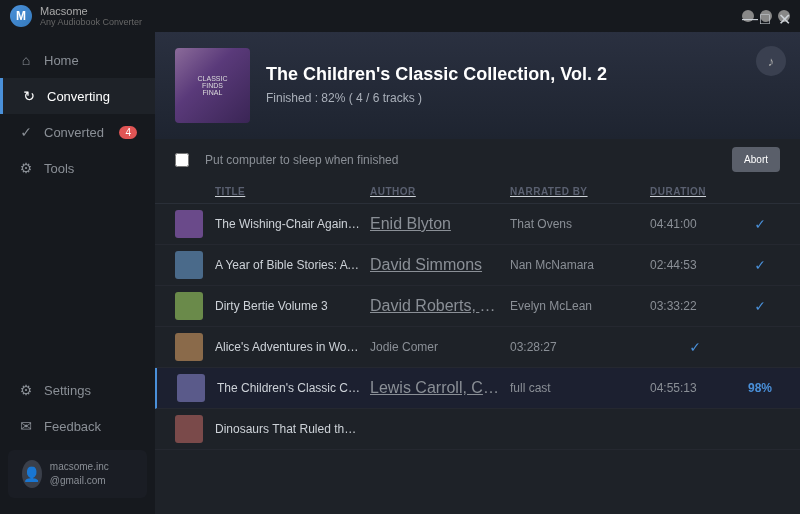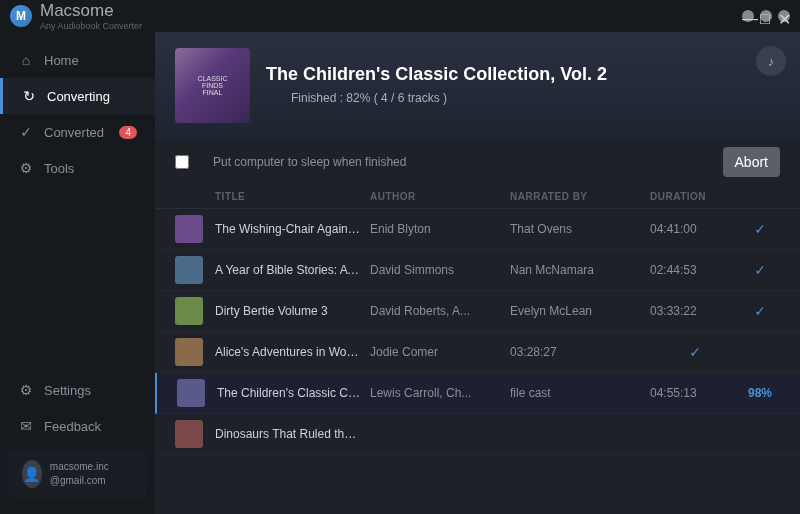--- a/index.html
+++ b/index.html
@@ -35,21 +35,21 @@
       background: linear-gradient(135deg, #4a90d9, #357abd);
       border-radius: 50%;
       display: flex;
       align-items: center;
       justify-content: center;
       font-size: 12px;
       color: white;
       font-weight: bold;
     }
     .app-title-bar-text {
-      font-size: 17px;
+      font-size: 11px;
       color: #aaa;
     }
     .app-subtitle {
       font-size: 9px;
       color: #666;
     }
     .title-bar-controls {
       display: flex;
       gap: 6px;
     }
@@ -188,21 +188,20 @@
     .converting-title {
       font-size: 18px;
       font-weight: 600;
       color: #ffffff;
       margin-bottom: 6px;
     }
     .converting-progress {
       font-size: 12px;
       color: #aab0ba;
       margin-bottom: 2px;
-      margin-left: 25px;
     }
     .converting-time {
       font-size: 12px;
       color: #aab0ba;
     }
     .music-icon-btn {
       position: absolute;
       top: 14px;
       right: 14px;
       width: 30px;
@@ -214,21 +213,21 @@
       justify-content: center;
       font-size: 13px;
       cursor: pointer;
       color: #aaa;
     }
 
     
     .sleep-row {
       display: flex;
       align-items: center;
-      gap: 24px;
+      gap: 16px;
       padding: 8px 20px;
       background: #1e2228;
       flex-shrink: 0;
     }
     .sleep-checkbox {
       width: 14px;
       height: 14px;
       border: 1px solid #555;
       background: transparent;
       cursor: pointer;
@@ -237,37 +236,38 @@
       font-size: 12px;
       color: #8a8f96;
     }
     .abort-btn {
       margin-left: auto;
       background: #5a5f6a;
       color: #ffffff;
       border: none;
       padding: 7px 12px;
       border-radius: 4px;
-      font-size: 14px;
+      font-size: 10px;
       cursor: pointer;
       font-weight: 500;
     }
 
     
     .table-area {
       flex: 1;
       overflow-y: auto;
       background: #1e2228;
     }
     .table-header {
       display: grid;
       grid-template-columns: 40px 1fr 140px 140px 90px 40px;
       padding: 6px 20px;
       border-bottom: 1px solid #2a2f38;
       background: #1e2228;
+      text-decoration: underline;
     }
     .col-header {
       font-size: 10px;
       color: #5a6070;
       font-weight: 600;
       letter-spacing: 0.5px;
       text-transform: uppercase;
     }
     .table-row {
       display: grid;
@@ -298,26 +298,27 @@
     }
     .row-title {
       font-size: 12px;
       color: #cdd2d8;
       white-space: nowrap;
       overflow: hidden;
       text-overflow: ellipsis;
       padding-right: 8px;
     }
     .row-author {
-      font-size: 12px;
+      font-size: 16px;
       color: #8a8f96;
       white-space: nowrap;
       overflow: hidden;
       text-overflow: ellipsis;
       padding-right: 8px;
+      text-decoration: underline;
     }
     .row-narrator {
       font-size: 12px;
       color: #8a8f96;
       white-space: nowrap;
       overflow: hidden;
       text-overflow: ellipsis;
       padding-right: 8px;
     }
     .row-duration {
@@ -494,21 +495,21 @@
             </div>
     </div>
           <div class="table-row active-row">
       <div class="title-cell">
         <div class="row-thumb">
           <div class="row-thumb-inner" style="background:#5a5a8a;"></div>
         </div>
       </div>
       <div class="row-title">The Children's Classic Collection, Vol. 2</div>
       <div class="row-author">Lewis Carroll, Ch...</div>
-      <div class="row-narrator">file cast</div>
+      <div class="row-narrator">full cast</div>
       <div class="row-duration">04:55:13</div>
       <div class="row-status">
               <span class="percent-text">98%</span>
             </div>
     </div>
           <div class="table-row">
       <div class="title-cell">
         <div class="row-thumb">
           <div class="row-thumb-inner" style="background:#7a4a4a;"></div>
         </div>

